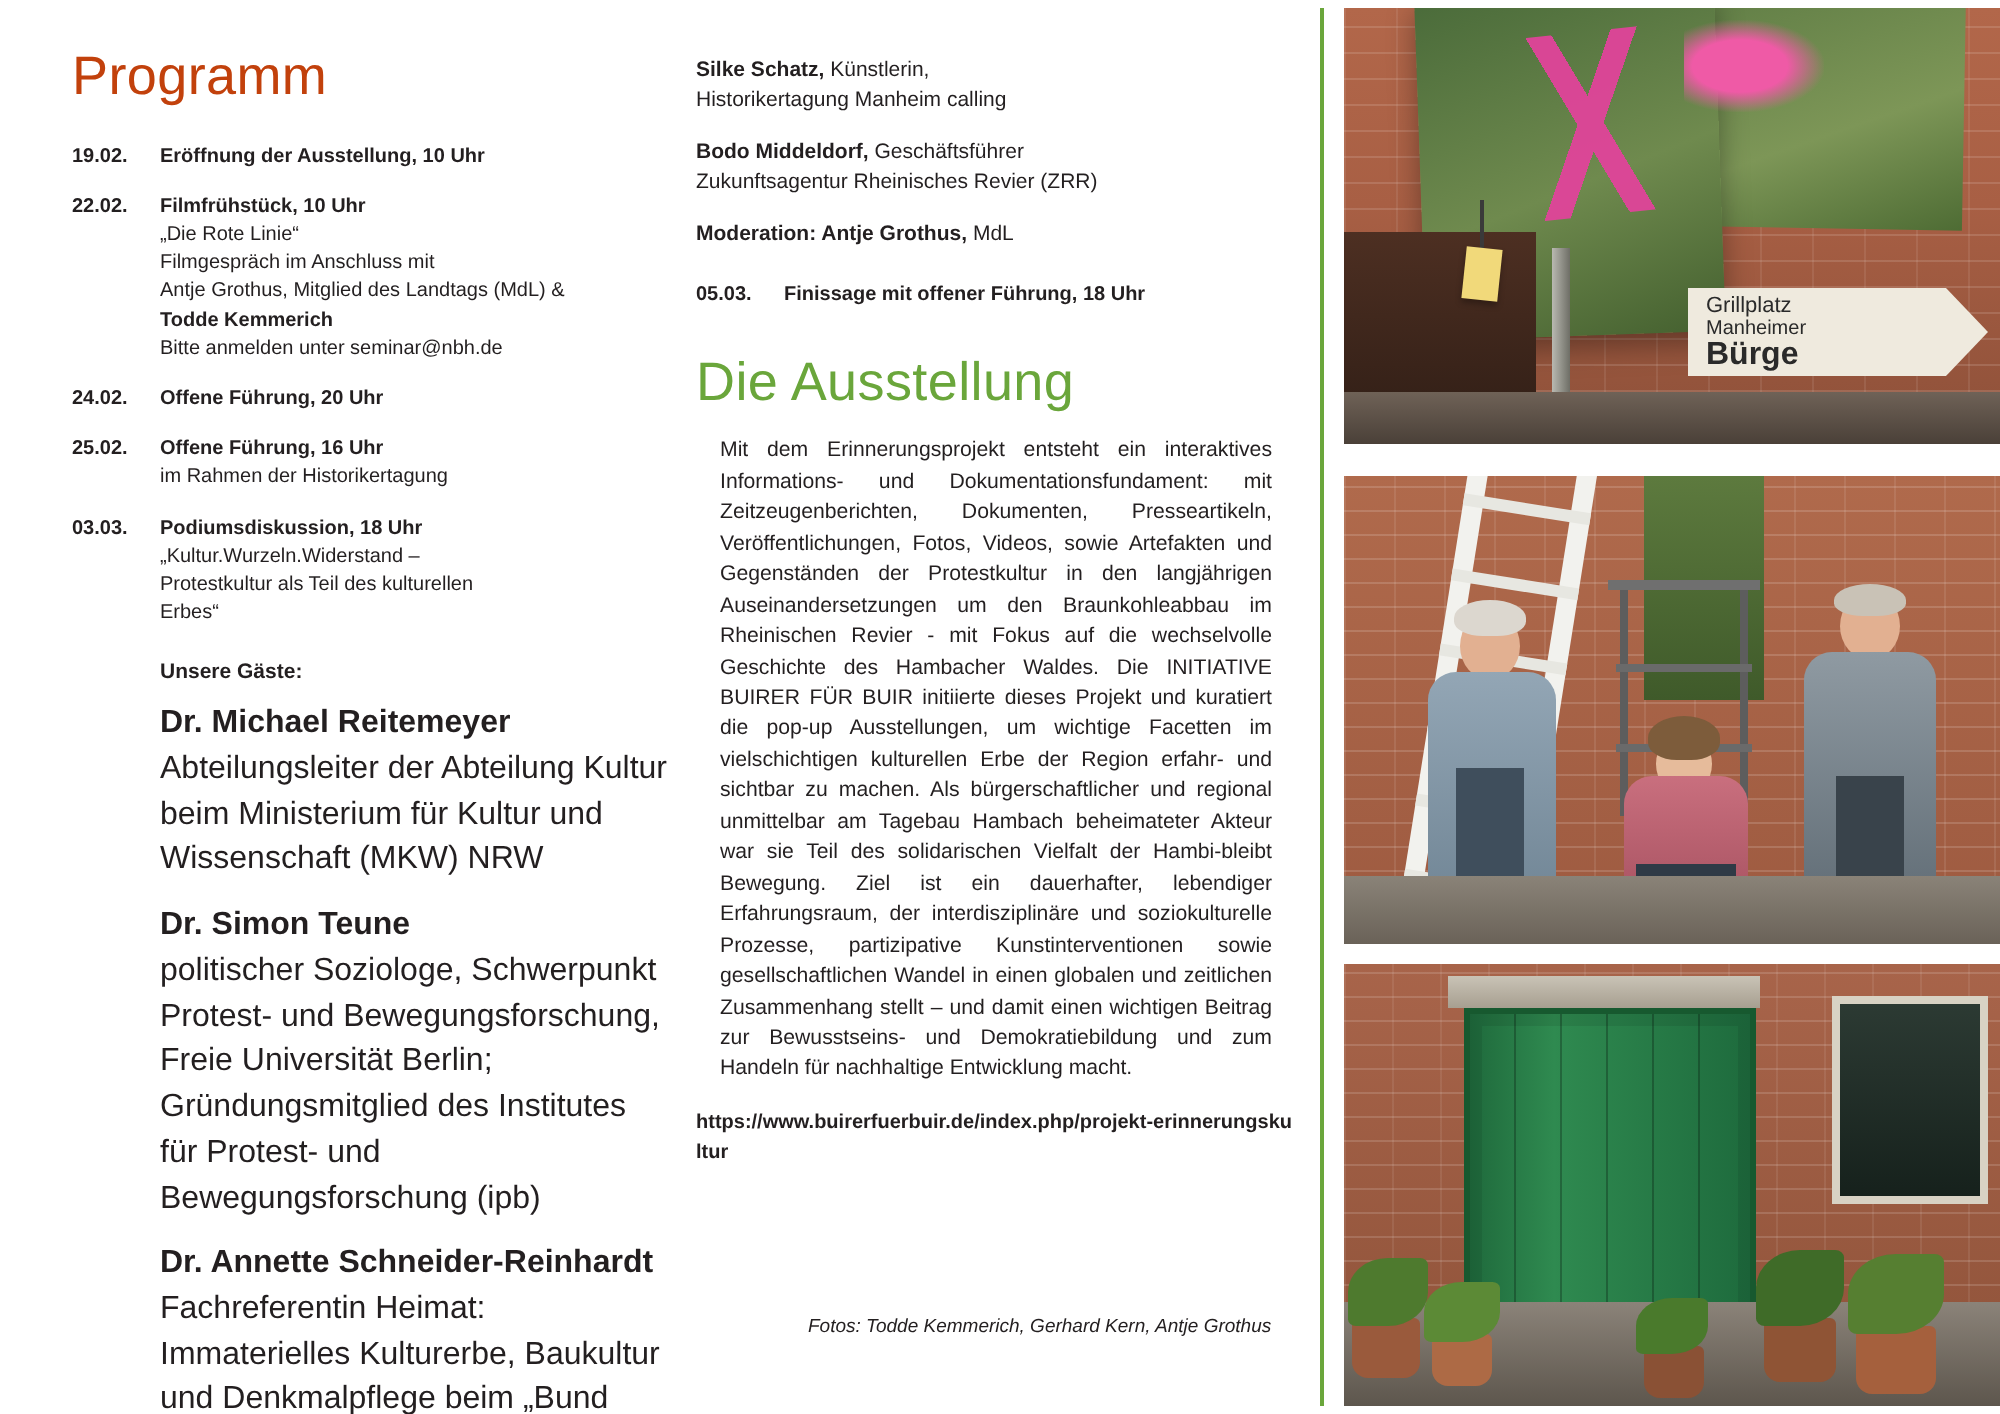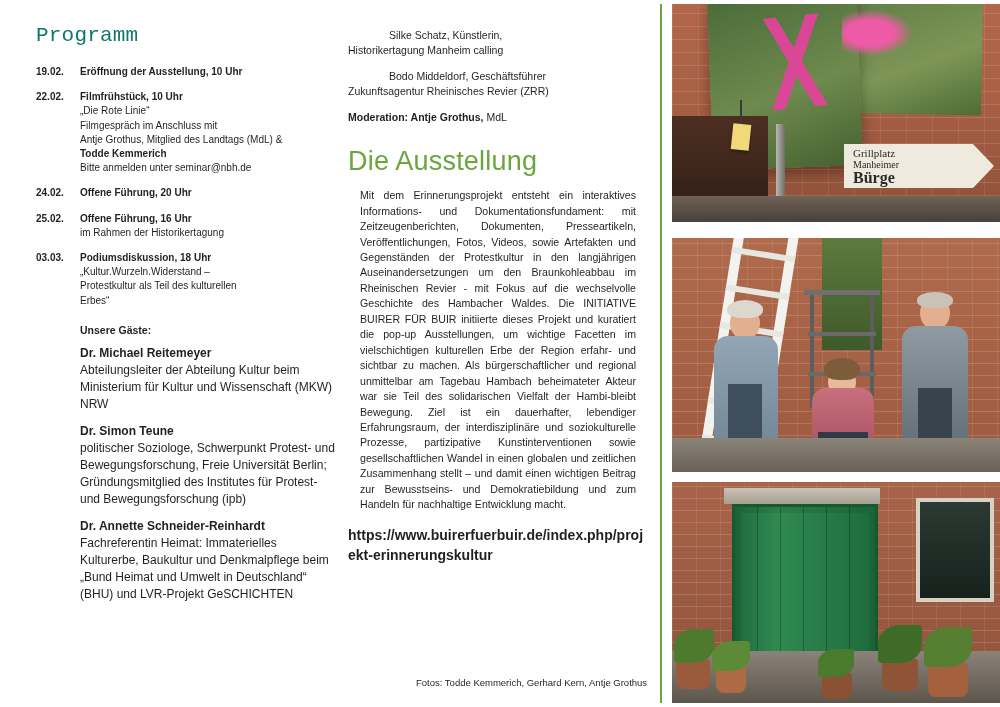--- a/index.html
+++ b/index.html
@@ -30,27 +30,26 @@
     width: 300px;
   }
   .col-mid {
     position: absolute;
     left: 348px;
     top: 28px;
     width: 300px;
   }
 
   .heading {
-    font-size: 21px;
-    color: #0f766e;
+    font-size: 27px;
+    color: #c2410c;
     font-weight: normal;
     letter-spacing: 0.2px;
     margin: 0 0 18px 0;
     line-height: 1.1;
-    font-family: Liberation Mono, monospace;
   }
   .heading-2 {
     font-size: 27px;
     color: #6aa63b;
     font-weight: normal;
     letter-spacing: 0.2px;
     margin: 22px 0 12px 0;
     line-height: 1.1;
   }
 
@@ -72,67 +71,67 @@
   .b { font-weight: bold; }
   .reg { font-weight: normal; }
 
   .guests-title {
     font-size: 10.5px;
     font-weight: bold;
     margin: 16px 0 9px 44px;
   }
   .guest {
     margin: 0 0 10px 44px;
-    font-size: 12px;
+    font-size: 16px;
     line-height: 1.42;
   }
   .guest .gname {
     font-weight: bold;
     display: block;
   }
 
   
   .person {
     font-size: 10.5px;
     line-height: 1.42;
     margin-bottom: 11px;
   }
-  .person .pname { font-weight: normal; margin-left: 41px; }
+  .person .pname { font-weight: bold; }
 
   .mod {
     font-size: 10.5px;
     line-height: 1.42;
     margin-bottom: 16px;
     font-weight: bold;
   }
   .mod .modreg { font-weight: normal; }
 
   .ausstellung-body {
     font-size: 10.6px;
     line-height: 1.46;
     text-align: justify;
     margin: 12px;
   }
   .link {
     font-weight: bold;
     word-break: break-all;
     display: block;
     margin-top: 11px;
-    font-size: 14px;
+    font-size: 10px;
     line-height: 1.46;
     color: #231f20;
     text-decoration: none;
   }
   .fotos {
     position: absolute;
-    left: 416px;
+    left: 404px;
     top: 658px;
     font-size: 9.5px;
+    font-style: italic;
     color: #231f20;
-    margin-top: 19px;
   }
 
   
   .rail {
     position: absolute;
     left: 660px;
     top: 0;
     width: 340px;
     height: 707px;
   }
@@ -201,21 +200,21 @@
   .p1-sign {
     position:absolute; right: 6px; top: 140px; width: 150px; height: 44px;
     background: #efeade;
     clip-path: polygon(0 0, 86% 0, 100% 50%, 86% 100%, 0 100%);
     box-shadow: 0 3px 6px rgba(0,0,0,.35);
   }
   .p1-sign span {
     position: absolute;
     left: 9px;
     color: #2a2a2a;
-    font-family: Liberation Serif, serif;
+    font-family: Liberation Sans, sans-serif;
   }
   .p1-sign .s1 { top: 3px; font-size: 11px; }
   .p1-sign .s2 { top: 15px; font-size: 10px; }
   .p1-sign .s3 { top: 25px; font-size: 16px; font-weight: bold; }
   .p1-tag {
     position:absolute; left: 60px; top: 120px; width: 18px; height: 26px;
     background:#f1d97a; transform: rotate(6deg);
     box-shadow: 0 2px 3px rgba(0,0,0,.3);
   }
   .p1-chain {
@@ -382,20 +381,26 @@
 
     <div class="person">
       <span class="pname">Bodo Middeldorf,</span><span> Geschäftsführer</span><br>
       <span>Zukunftsagentur Rheinisches Revier (ZRR)</span>
     </div>
 
     <div class="mod">
       <span>Moderation: Antje Grothus,</span><span class="modreg"> MdL</span>
     </div>
 
+    <div class="prog-row">
+      <div class="prog-date">05.03.</div>
+      <div class="prog-body">
+        <div class="b">Finissage mit offener Führung, 18 Uhr</div>
+      </div>
+    </div>
 
     <h2 class="heading-2">Die Ausstellung</h2>
 
     <div class="ausstellung-body">Mit dem Erinnerungsprojekt entsteht ein interaktives Informations- und Dokumentationsfundament: mit Zeitzeugenberichten, Dokumenten, Presseartikeln, Veröffentlichungen, Fotos, Videos, sowie Artefakten und Gegenständen der Protestkultur in den langjährigen Auseinandersetzungen um den Braunkohleabbau im Rheinischen Revier - mit Fokus auf die wechselvolle Geschichte des Hambacher Waldes. Die INITIATIVE BUIRER FÜR BUIR initiierte dieses Projekt und kuratiert die pop-up Ausstellungen, um wichtige Facetten im vielschichtigen kulturellen Erbe der Region erfahr- und sichtbar zu machen. Als bürgerschaftlicher und regional unmittelbar am Tagebau Hambach beheimateter Akteur war sie Teil des solidarischen Vielfalt der Hambi-bleibt Bewegung.
 Ziel ist ein dauerhafter, lebendiger Erfahrungsraum, der interdisziplinäre und soziokulturelle Prozesse, partizipative Kunstinterventionen sowie gesellschaftlichen Wandel in einen globalen und zeitlichen Zusammenhang stellt – und damit einen wichtigen Beitrag zur Bewusstseins- und Demokratiebildung und zum Handeln für nachhaltige Entwicklung macht.</div>
 
     <a class="link" href="#">https://www.buirerfuerbuir.de/index.php/projekt-erinnerungskultur</a>
   </div>
 
   <div class="fotos">Fotos: Todde Kemmerich, Gerhard Kern, Antje Grothus</div>

